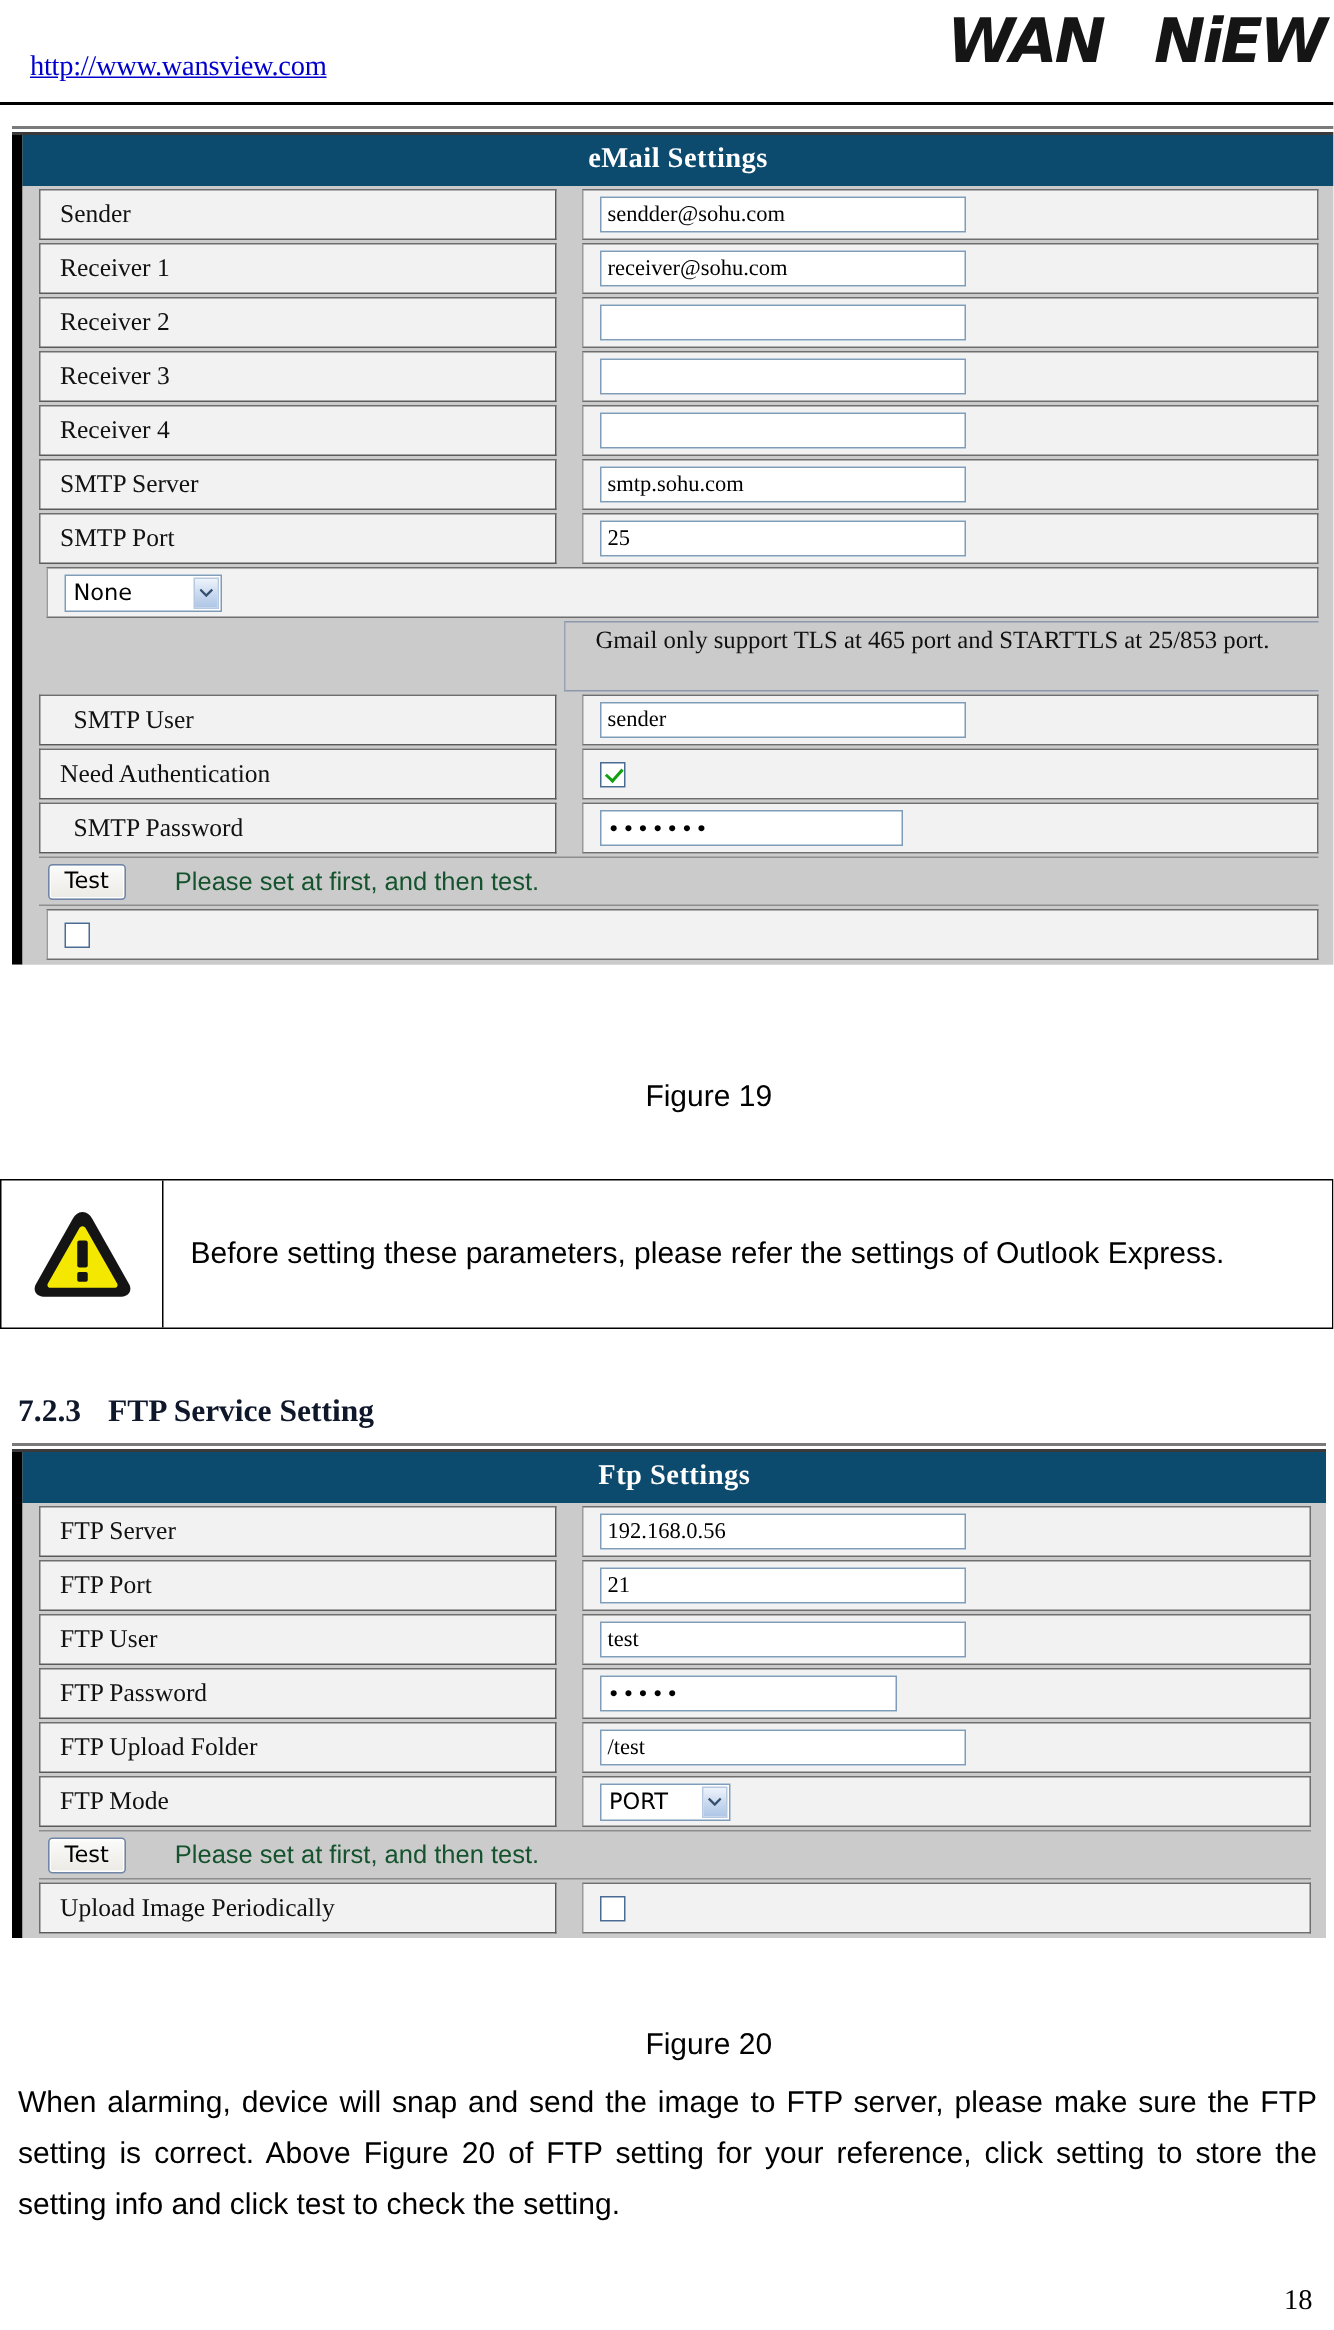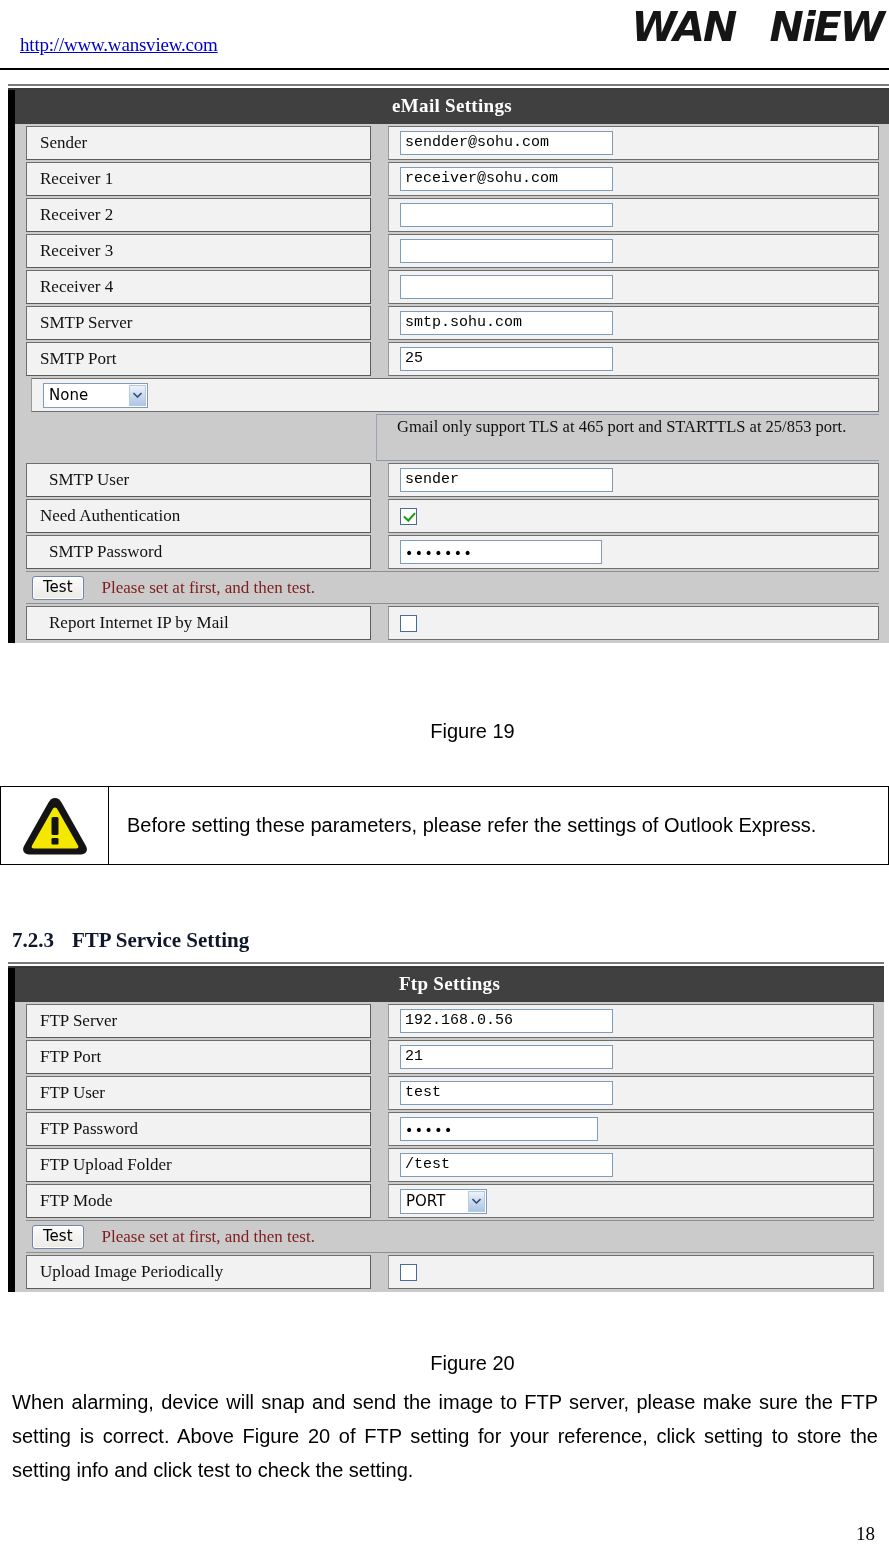--- a/index.html
+++ b/index.html
@@ -84,21 +84,21 @@
   .panel-topline {
     height: 6px;
     background: #ffffff;
     border-top: 2px solid #7a7a7a;
     border-bottom: 2px solid #3a3a3a;
     margin-left: -7px;
     padding-left: 7px;
     box-sizing: border-box;
   }
   .panel-title {
-    background: #404040;
+    background: #0c4a6e;
     color: #ffffff;
     font-family: "Liberation Serif", serif;
     font-weight: bold;
     font-size: 19px;
     text-align: center;
     padding: 5px 0 7px 0;
     letter-spacing: 0.3px;
   }
   .panel-body {
     background: #cbcbcb;
@@ -141,26 +141,26 @@
     box-sizing: border-box;
     display: flex;
     align-items: center;
     padding-left: 11px;
     margin-left: 5px;
     margin-right: 10px;
   }
 
   
   .tbox {
-    width: 213px;
+    width: 244px;
     height: 24px;
     background: #ffffff;
     border: 1px solid #7f9db9;
     box-sizing: border-box;
-    font-family: Liberation Mono, monospace;
+    font-family: Liberation Serif, serif;
     font-size: 15px;
     color: #000000;
     line-height: 22px;
     padding-left: 4px;
     white-space: nowrap;
     overflow: hidden;
   }
   .tbox.pwd {
     font-family: "DejaVu Sans", sans-serif;
     font-size: 14px;
@@ -275,24 +275,24 @@
     border: 1px solid #6f86a8;
     border-radius: 3px;
     box-shadow: inset 0 0 0 1px #ffffff;
     font-family: "DejaVu Sans", sans-serif;
     font-size: 15px;
     color: #000000;
     padding: 1px 10px 3px 10px;
     line-height: 18px;
   }
   .test-hint {
-    font-family: Liberation Serif, serif;
+    font-family: Liberation Sans, sans-serif;
     font-size: 17px;
-    color: #7f1d1d;
-    margin-left: 18px;
+    color: #14532d;
+    margin-left: 33px;
     white-space: nowrap;
   }
 
   
   .caption {
     position: absolute;
     width: 889px;
     text-align: center;
     font-family: "Liberation Sans", sans-serif;
     font-size: 20px;
@@ -309,21 +309,21 @@
     white-space: nowrap;
   }
   .section-heading .num { margin-right: 18px; }
 
   
   .warn-box {
     position: absolute;
     left: 0;
     top: 786px;
     width: 889px;
-    height: 79px;
+    height: 100px;
     border: 1.5px solid #000000;
     box-sizing: border-box;
     display: flex;
     background: #ffffff;
   }
   .warn-iconcell {
     width: 108px;
     flex: 0 0 108px;
     border-right: 1.5px solid #000000;
     box-sizing: border-box;
@@ -463,21 +463,20 @@
     </div>
 
     <div class="row-test">
       <div class="test-band">
         <button class="btn-test">Test</button>
         <span class="test-hint">Please set at first, and then test.</span>
       </div>
     </div>
 
     <div class="row">
-      <div class="cell-label indent">Report Internet IP by Mail</div>
       <div class="cell-value">
         <span class="cbox"></span>
       </div>
     </div>
 
   </div>
 </div>
 
 <div class="caption" style="top:720px;">Figure 19</div>
 

